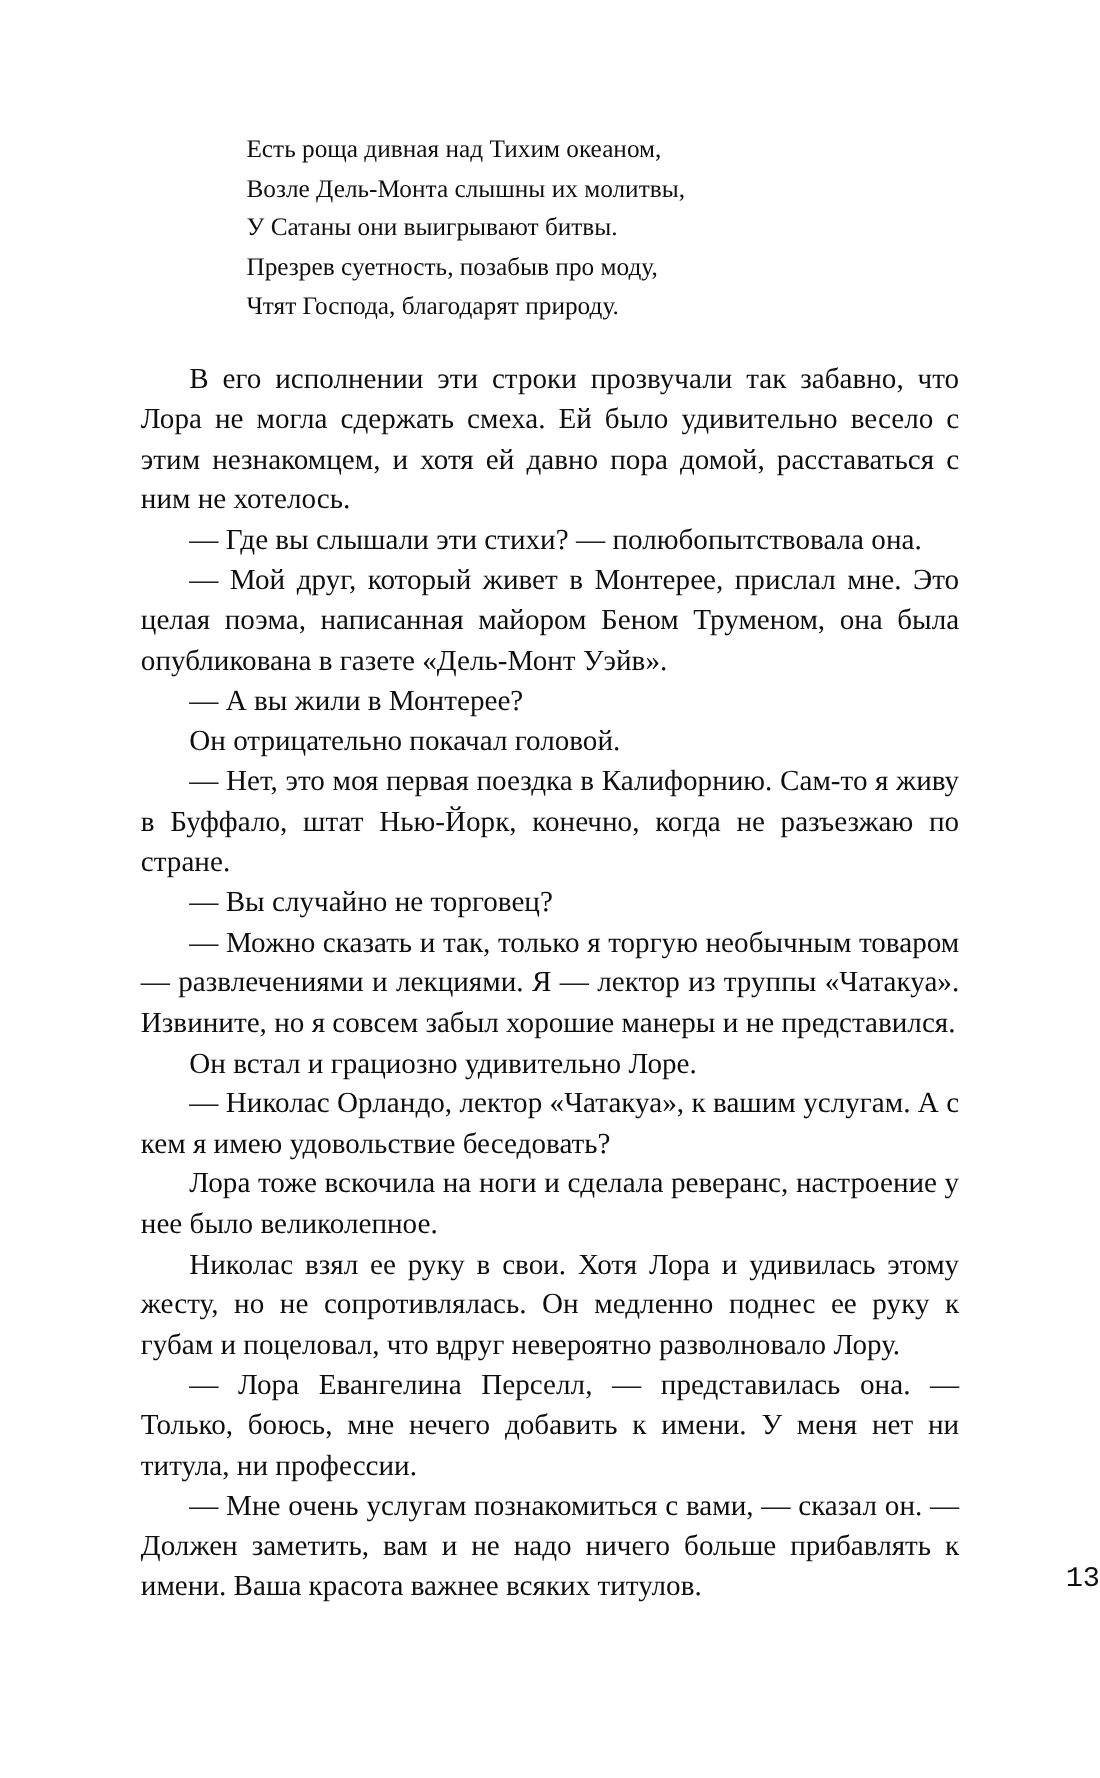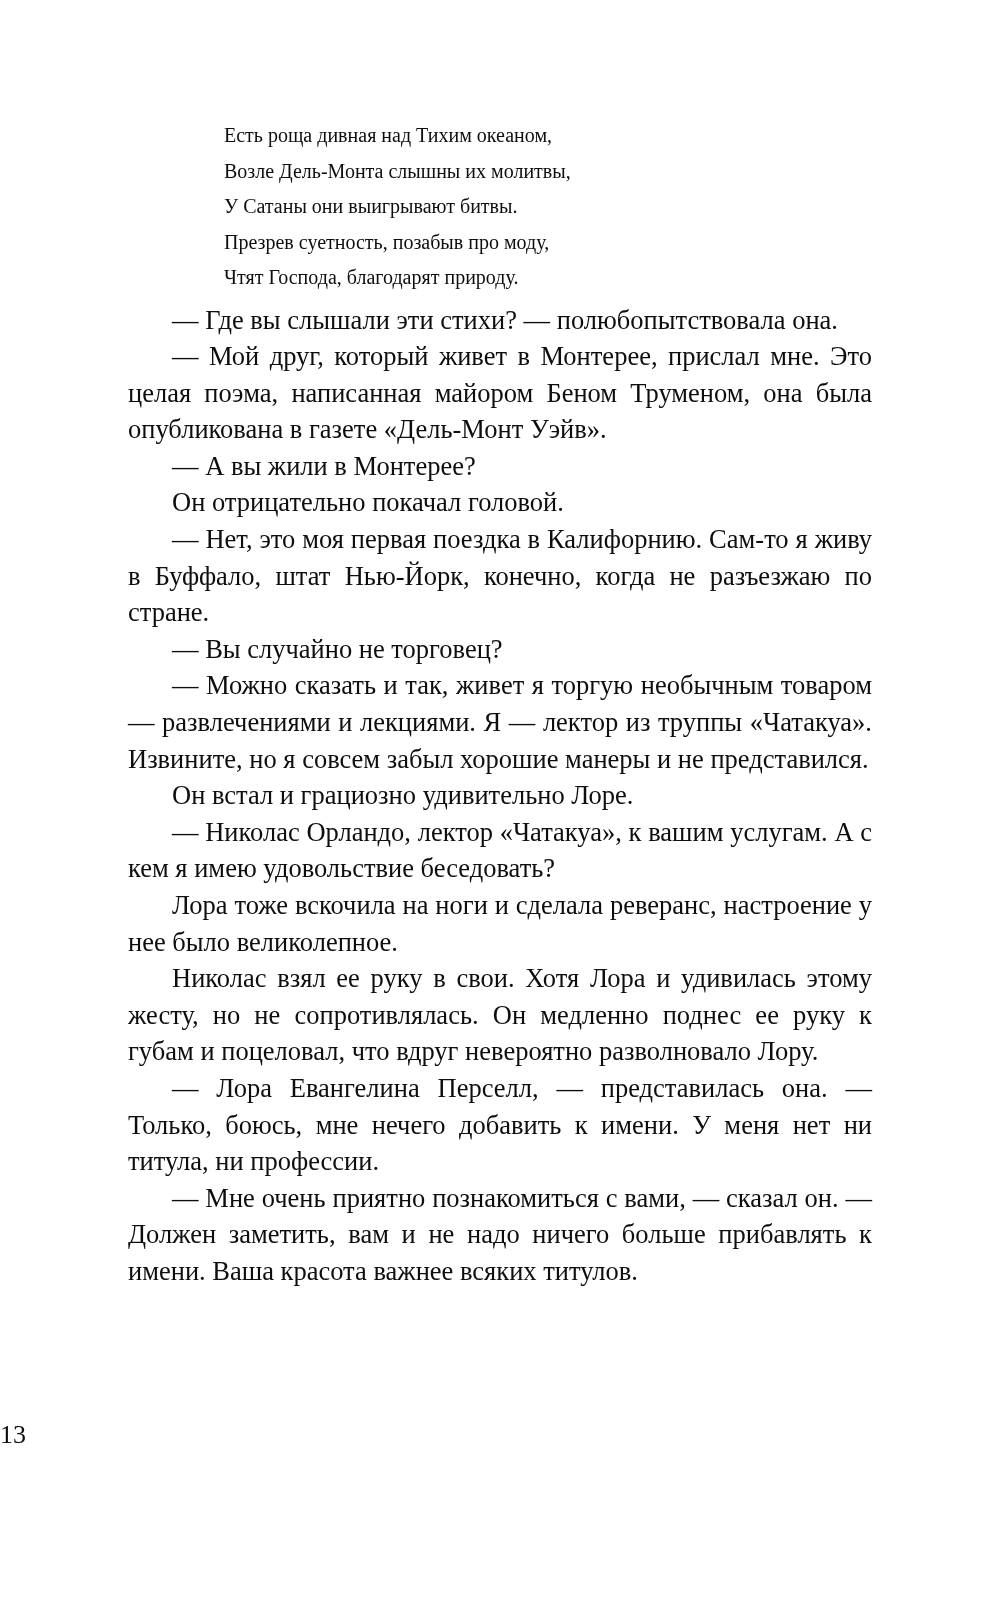--- a/index.html
+++ b/index.html
@@ -23,23 +23,23 @@
     height: 1616px;
     box-sizing: border-box;
   }
   .text-block {
     position: absolute;
     left: 128px;
     top: 118px;
     width: 744px;
   }
   .epigraph {
-    font-size: 20px;
+    font-size: 23px;
     line-height: 35.5px;
-    margin: 0 0 6px 0;
+    margin: 0 0 30px 0;
     padding-left: 96px;
   }
   .epigraph .line {
     display: block;
     white-space: nowrap;
   }
   .body-par {
     font-size: 26.5px;
     line-height: 36.6px;
     margin: 0;
@@ -51,51 +51,52 @@
     margin-top: 26px;
   }
   .body-par.dialog {
     text-indent: 44px;
   }
   .page-number {
     position: absolute;
     left: 0;
     right: 0;
     top: 1420px;
-    text-align: left;
+    text-align: right;
     font-size: 26px;
-    font-family: Liberation Serif, serif;
+    font-family: Liberation Mono, monospace;
   }
 </style>
 </head>
 <body>
 
 <div class="page">
 
   <div class="text-block">
 
     <div class="epigraph">
       <span class="line">Есть роща дивная над Тихим океаном,</span>
       <span class="line">Возле Дель-Монта слышны их молитвы,</span>
       <span class="line">У Сатаны они выигрывают битвы.</span>
       <span class="line">Презрев суетность, позабыв про моду,</span>
       <span class="line">Чтят Господа, благодарят природу.</span>
     </div>
 
+    <p class="body-par first">В его исполнении эти строки прозвучали так забавно, что Лора не могла сдержать смеха. Ей было удивительно весело с этим незнакомцем, и хотя ей давно пора домой, расставаться с ним не хотелось.</p>
     <p class="body-par dialog">— Где вы слышали эти стихи? — полюбопытствовала она.</p>
     <p class="body-par dialog">— Мой друг, который живет в Монтерее, прислал мне. Это целая поэма, написанная майором Беном Труменом, она была опубликована в газете «Дель-Монт Уэйв».</p>
     <p class="body-par dialog">— А вы жили в Монтерее?</p>
     <p class="body-par">Он отрицательно покачал головой.</p>
     <p class="body-par dialog">— Нет, это моя первая поездка в Калифорнию. Сам-то я живу в Буффало, штат Нью-Йорк, конечно, когда не разъезжаю по стране.</p>
     <p class="body-par dialog">— Вы случайно не торговец?</p>
-    <p class="body-par dialog">— Можно сказать и так, живет я торгую необычным товаром — развлечениями и лекциями. Я — лектор из труппы «Чатакуа». Извините, но я совсем забыл хорошие манеры и не представился.</p>
+    <p class="body-par dialog">— Можно сказать и так, только я торгую необычным товаром — развлечениями и лекциями. Я — лектор из труппы «Чатакуа». Извините, но я совсем забыл хорошие манеры и не представился.</p>
     <p class="body-par">Он встал и грациозно удивительно Лоре.</p>
     <p class="body-par dialog">— Николас Орландо, лектор «Чатакуа», к вашим услугам. А с кем я имею удовольствие беседовать?</p>
     <p class="body-par">Лора тоже вскочила на ноги и сделала реверанс, настроение у нее было великолепное.</p>
     <p class="body-par">Николас взял ее руку в свои. Хотя Лора и удивилась этому жесту, но не сопротивлялась. Он медленно поднес ее руку к губам и поцеловал, что вдруг невероятно разволновало Лору.</p>
     <p class="body-par dialog">— Лора Евангелина Перселл, — представилась она. — Только, боюсь, мне нечего добавить к имени. У меня нет ни титула, ни профессии.</p>
-    <p class="body-par dialog">— Мне очень приятно познакомиться с вами, — сказал он. — Должен заметить, вам и не надо ничего больше прибавлять к имени. Ваша красота важнее всяких титулов.</p>
+    <p class="body-par dialog">— Мне очень услугам познакомиться с вами, — сказал он. — Должен заметить, вам и не надо ничего больше прибавлять к имени. Ваша красота важнее всяких титулов.</p>
 
   </div>
 
   <div class="page-number">13</div>
 
 </div>
 
 </body></html>

